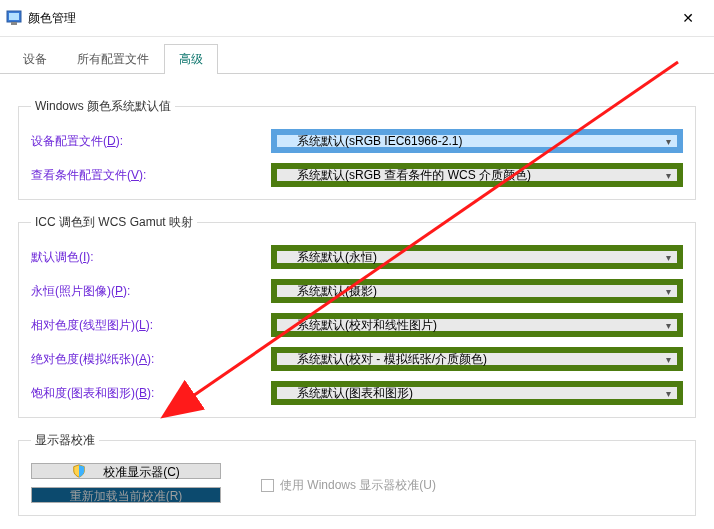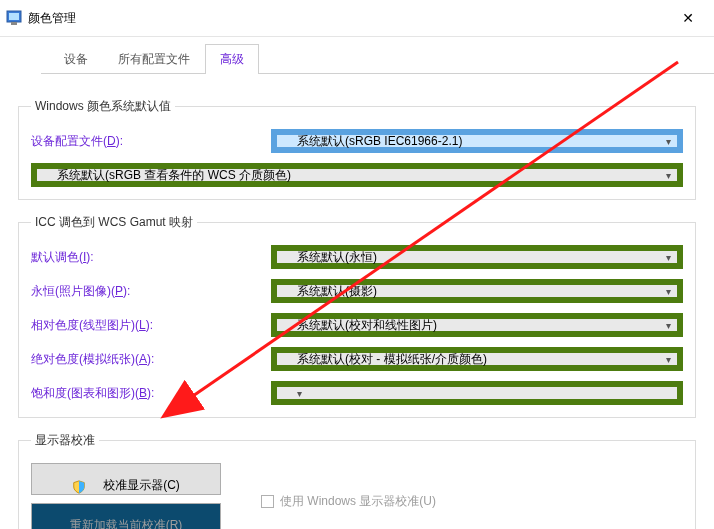--- a/index.html
+++ b/index.html
@@ -29,35 +29,34 @@
   .titlebar .close {
     width: 40px; height: 28px;
     display: flex; align-items: center; justify-content: center;
     font-size: 14px;
   }
   .tabs {
     display: flex;
     padding: 6px 8px 0 8px;
     border-bottom: 1px solid #d0d0d0;
     gap: 0;
-    margin-left: 41px;
   }
   .tab {
     padding: 6px 14px;
     color: #555;
     cursor: pointer;
     border: 1px solid transparent;
     border-bottom: none;
     position: relative;
     top: 1px;
   }
   .tab.active {
     border-color: #d0d0d0;
     background: #fff;
-    color: #6d28d9;
+    color: #0f766e;
   }
   .content {
     padding: 10px 18px 0 18px;
   }
   fieldset {
     border: 1px solid #dcdcdc;
     padding: 8px 12px 12px 12px;
     margin-bottom: 10px;
     margin-top: 14px;
   }
@@ -101,25 +100,25 @@
     gap: 40px;
   }
   .btncol {
     display: flex;
     flex-direction: column;
     gap: 8px;
     padding-top: 6px;
   }
   .btn {
     width: 190px;
-    height: 32px;
+    height: 16px;
     border: 1px solid #adadad;
     background: #e1e1e1;
     display: flex;
-    align-items: flex-end;
+    align-items: flex-start;
     justify-content: center;
     gap: 17px;
     cursor: pointer;
   }
   .btn.disabled {
     color: #9e9e9e;
     cursor: default;
     background: #0c4a6e;
   }
   .shield {
@@ -183,20 +182,23 @@
       <div class="lbl">
         <span>设备配置文件(</span><span class="ul">D</span><span>):</span>
       </div>
       <div class="sel highlight">
         <span>系统默认(sRGB IEC61966-2.1)</span>
         <span class="chev">▾</span>
       </div>
     </div>
 
     <div class="row">
+      <div class="lbl">
+        <span>查看条件配置文件(</span><span class="ul">V</span><span>):</span>
+      </div>
       <div class="sel">
         <span>系统默认(sRGB 查看条件的 WCS 介质颜色)</span>
         <span class="chev">▾</span>
       </div>
     </div>
   </fieldset>
 
   <fieldset>
     <legend>ICC 调色到 WCS Gamut 映射</legend>
 
@@ -238,20 +240,21 @@
         <span>系统默认(校对 - 模拟纸张/介质颜色)</span>
         <span class="chev">▾</span>
       </div>
     </div>
 
     <div class="row">
       <div class="lbl">
         <span>饱和度(图表和图形)(</span><span class="ul">B</span><span>):</span>
       </div>
       <div class="sel">
+        <span>系统默认(图表和图形)</span>
         <span class="chev">▾</span>
       </div>
     </div>
   </fieldset>
 
   <fieldset>
     <legend>显示器校准</legend>
     <div class="calib-wrap">
       <div class="btncol">
         <div class="btn">

